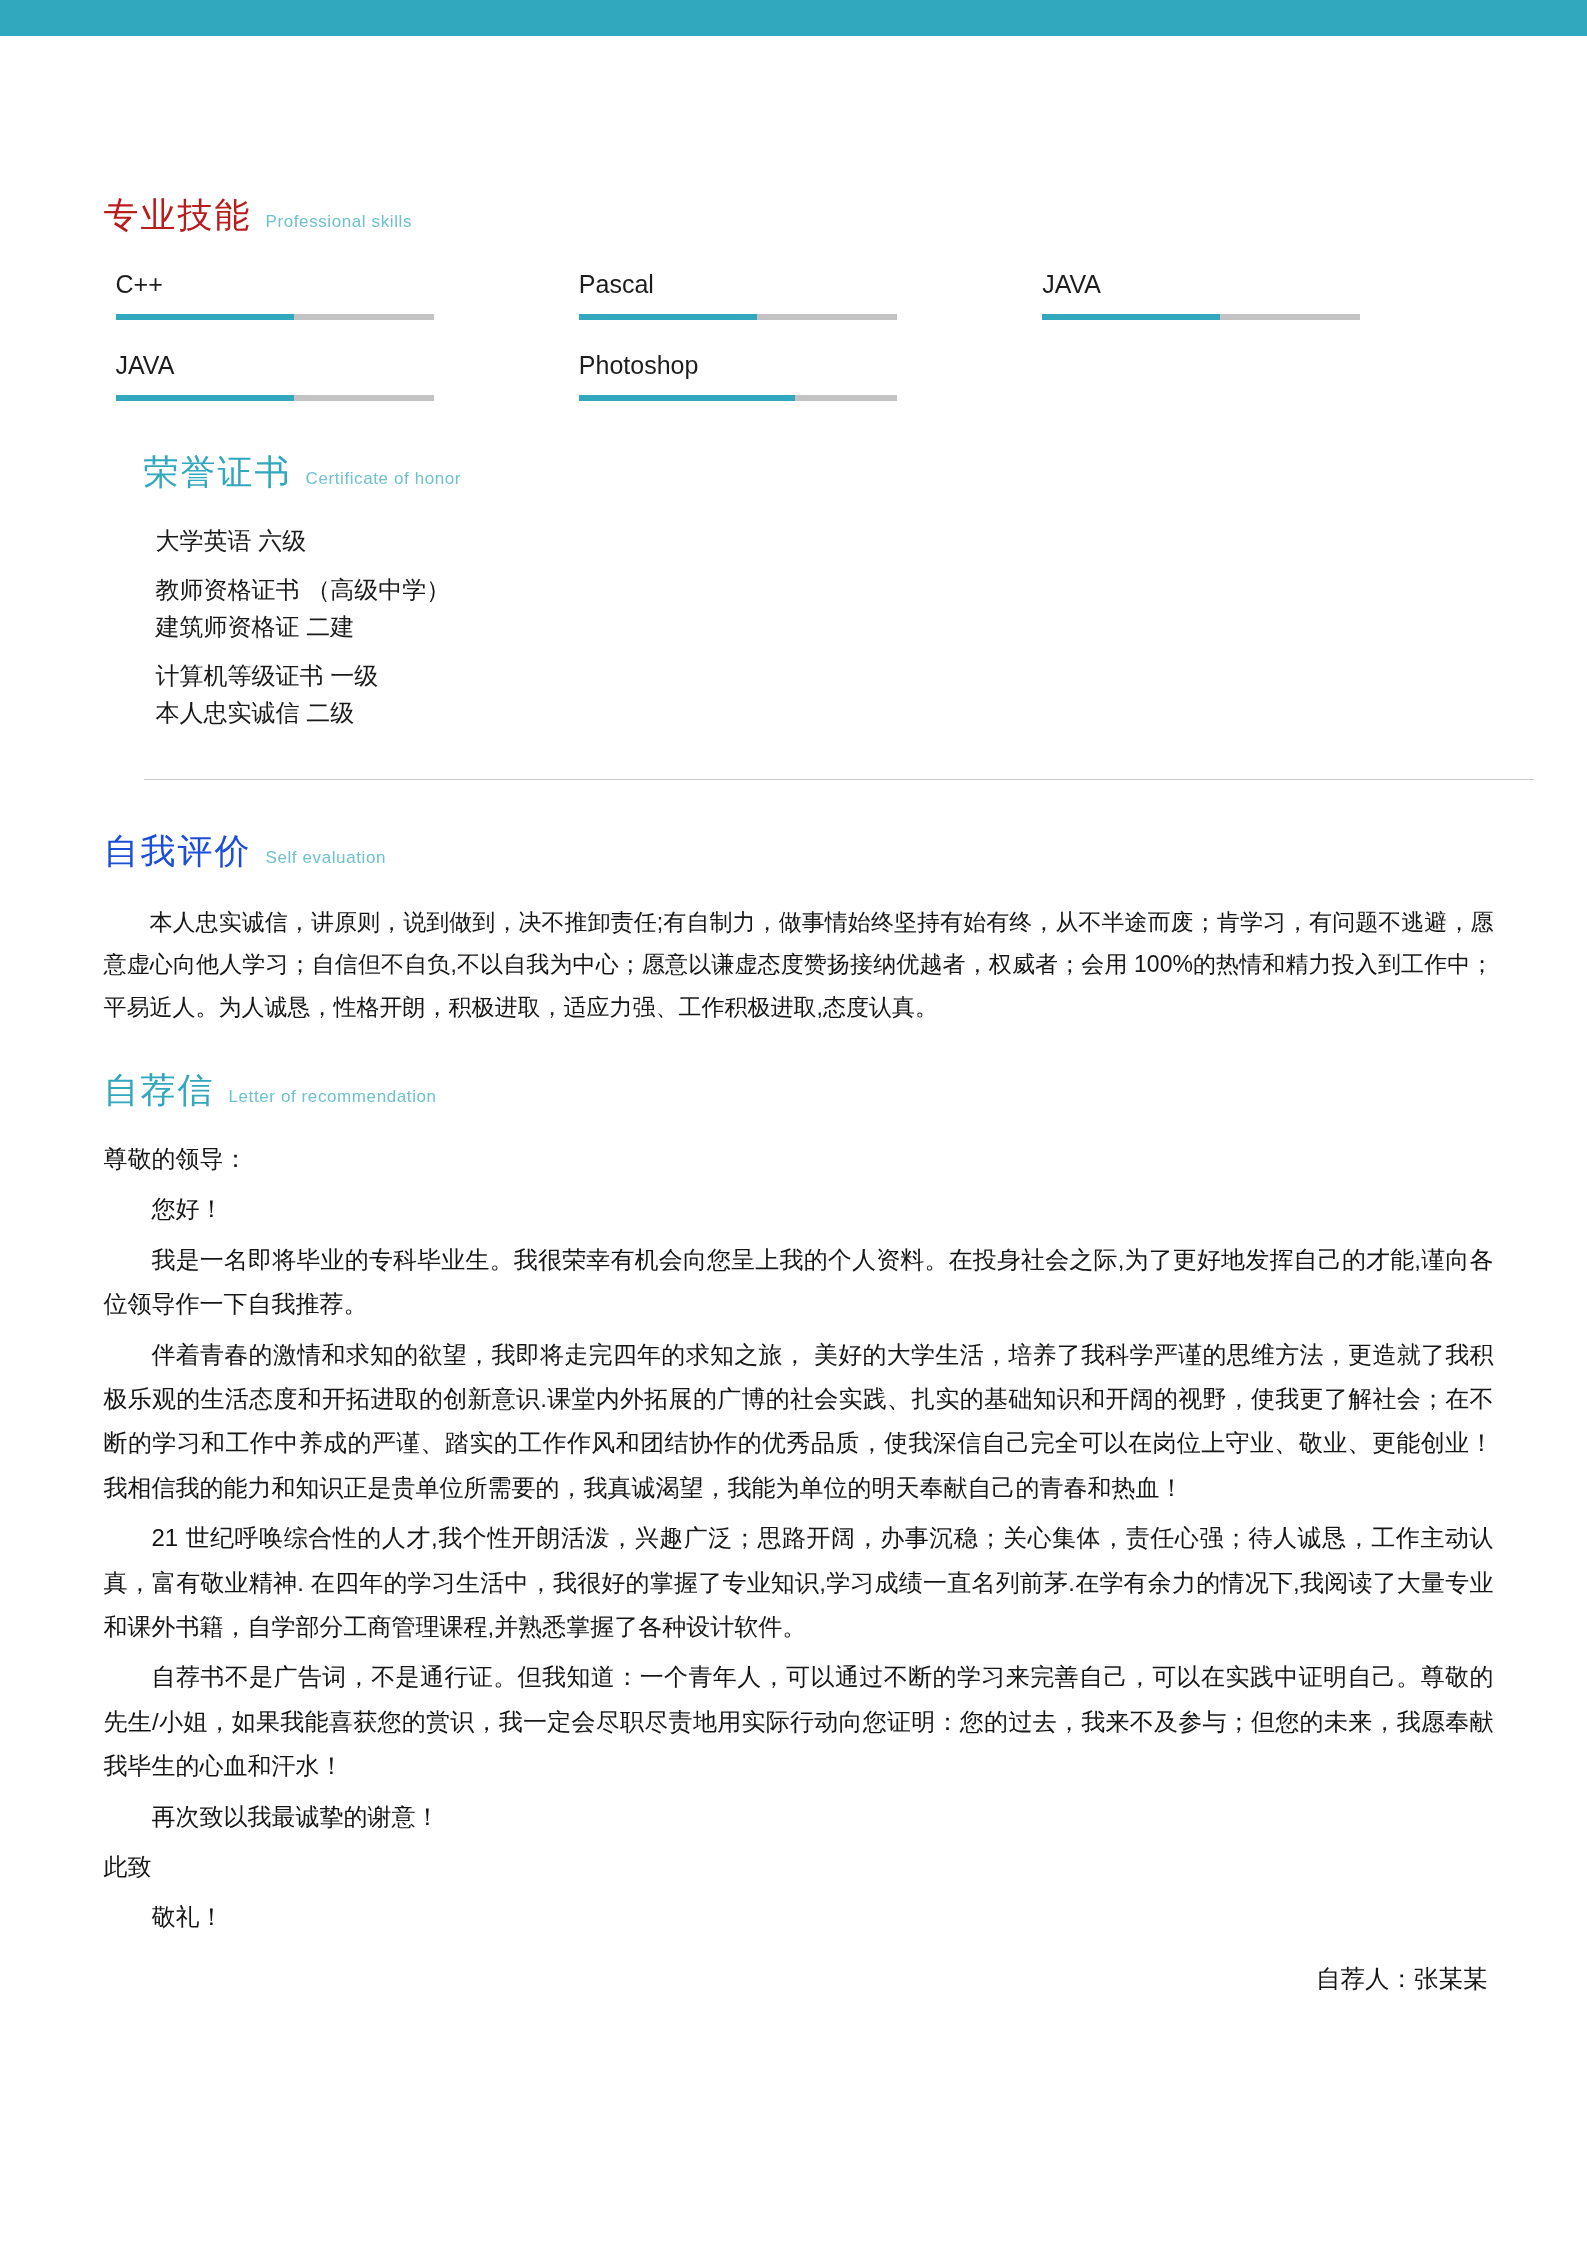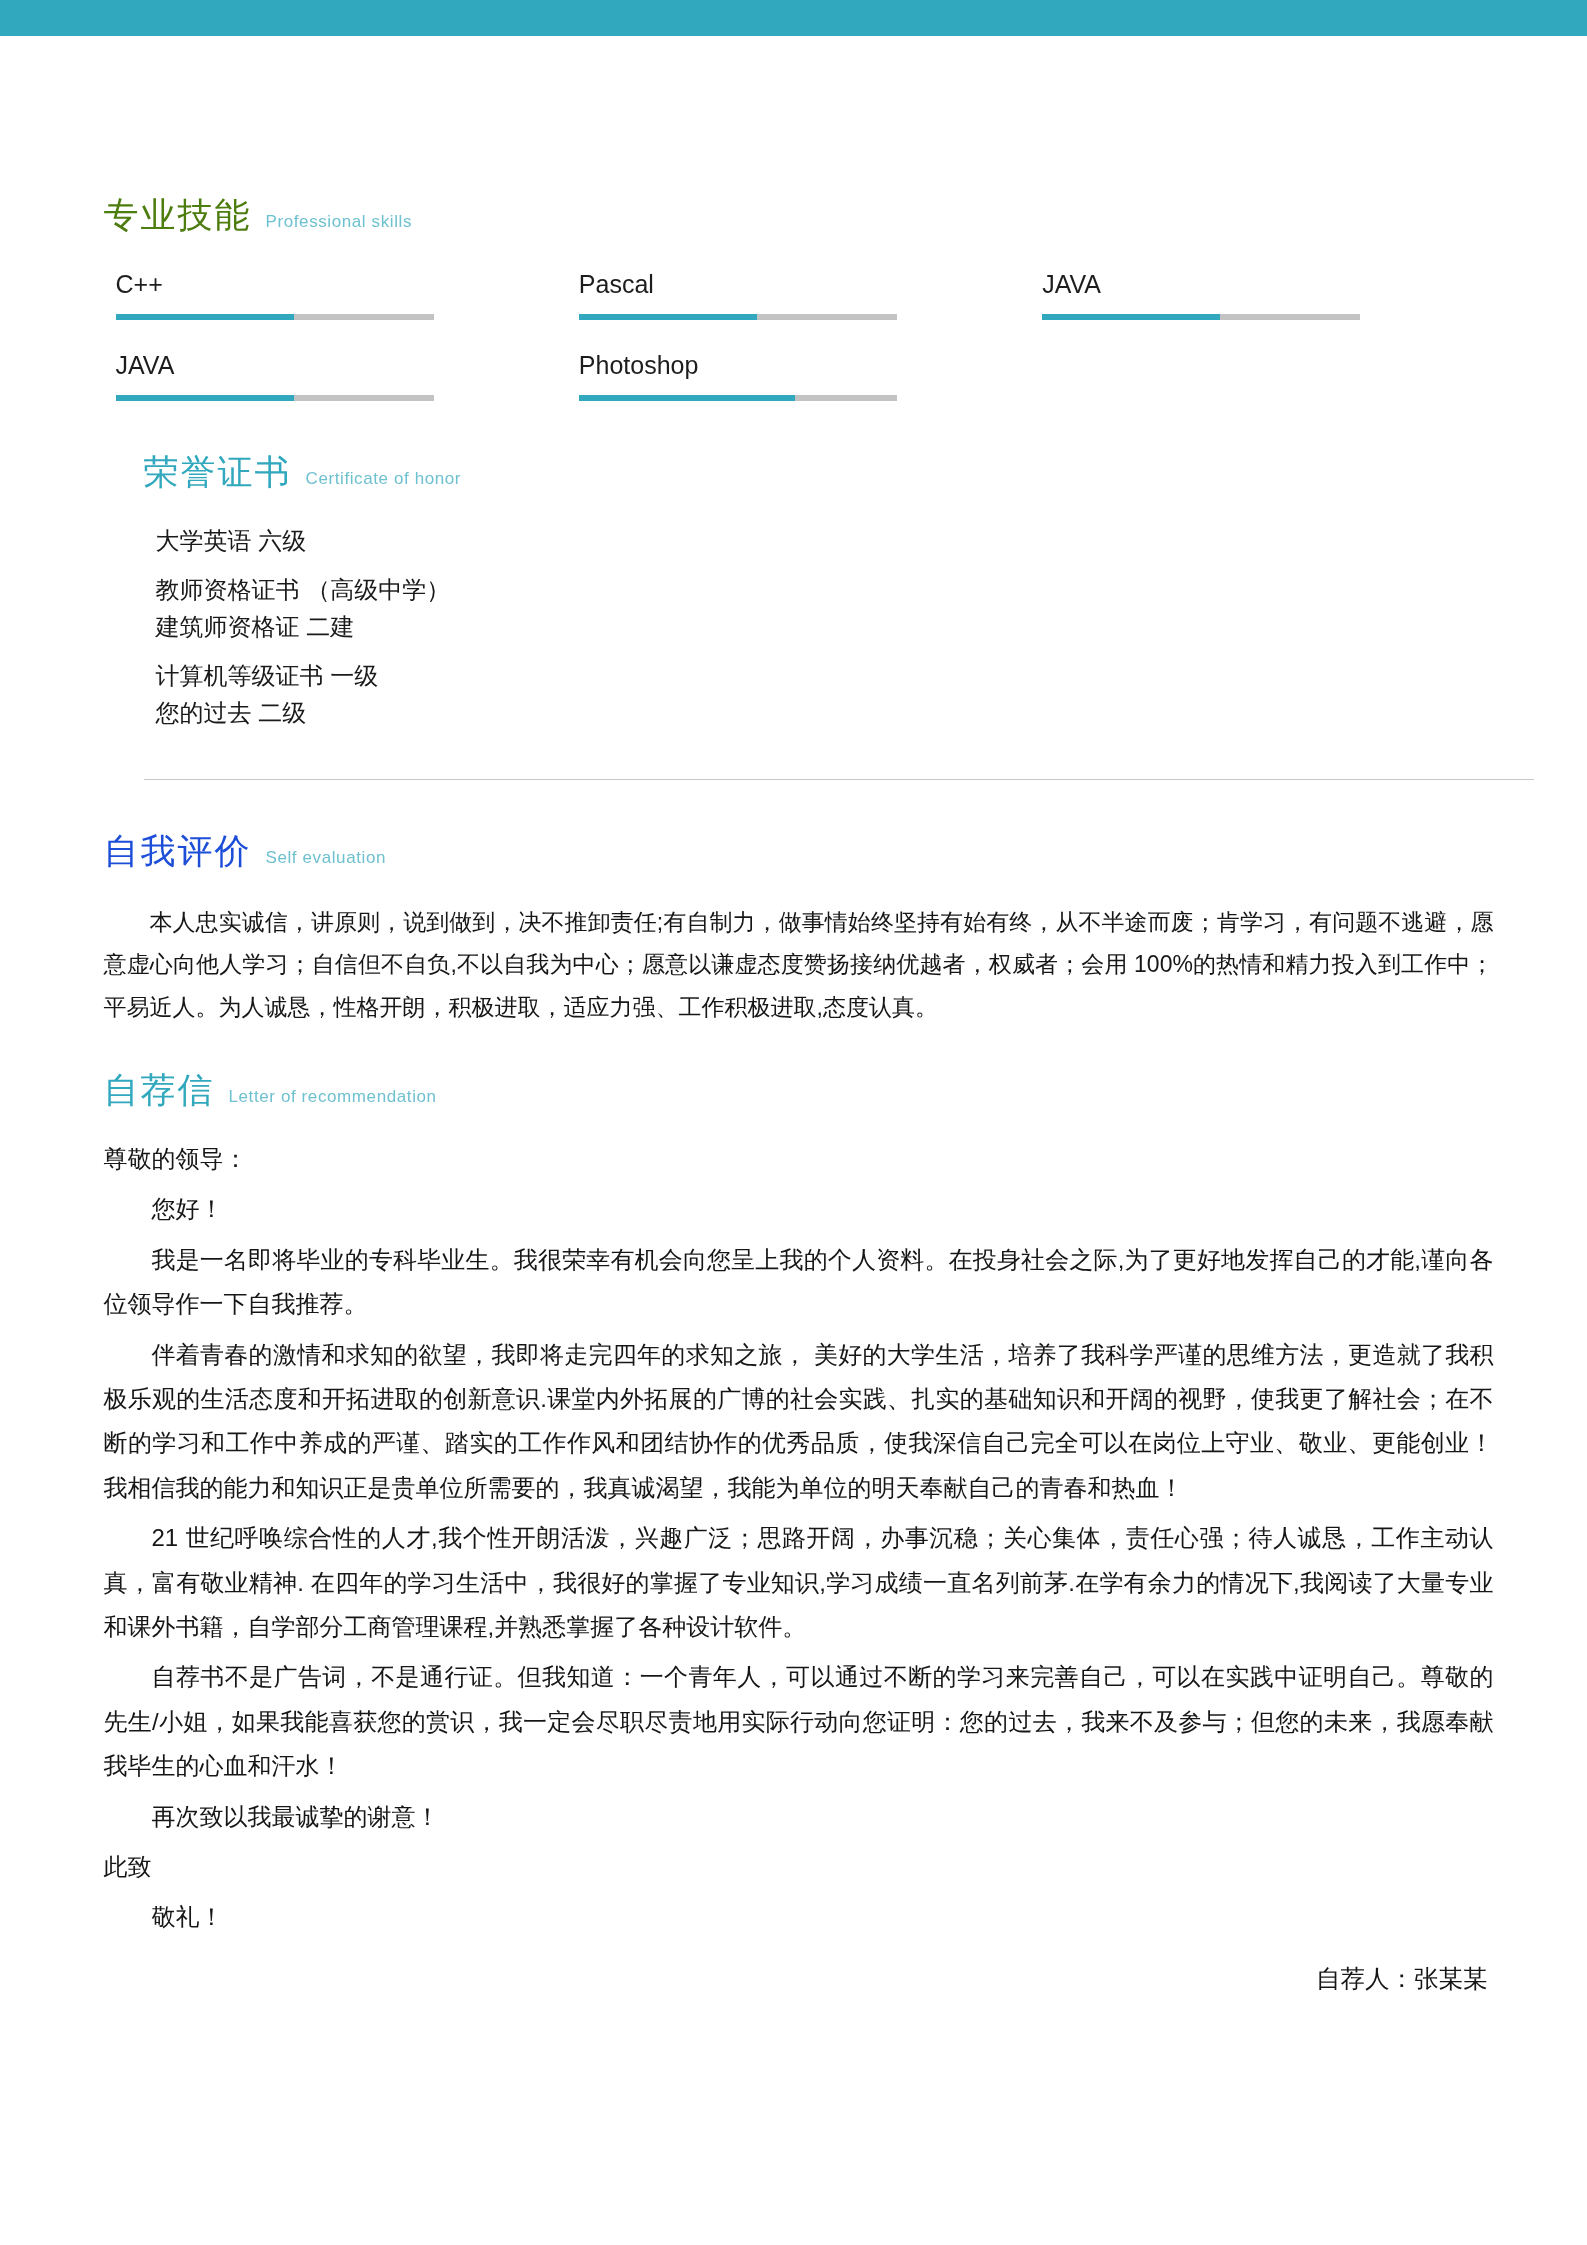--- a/index.html
+++ b/index.html
@@ -161,21 +161,21 @@
 </head>
 <body>
 
 <div class="top-bar" style="background: rgb(49, 168, 189);"></div>
 
 <div class="page">
   <div class="content">
 
     <section id="skills-section">
       <div class="sec-head">
-        <span class="cn" style="color: #4d7c0f;">专业技能</span>
+        <span class="cn" style="color: #b91c1c;">专业技能</span>
         <span class="en" style="color: rgb(110, 193, 207);">Professional skills</span>
       </div>
 
       <div class="skills-grid">
 
         <div class="skill">
           <div class="skill-name">C++</div>
           <div class="skill-track" style="background: rgb(195, 195, 195);">
             <div class="skill-fill" style="width: 56%; background: rgb(49, 168, 189);"></div>
           </div>
@@ -221,21 +221,21 @@
       <div class="honors-grid">
         <div class="honor-col">
           <div class="honor-item">大学英语  六级</div>
         </div>
         <div class="honor-col">
           <div class="honor-item">教师资格证书  （高级中学）</div>
           <div class="honor-item">建筑师资格证    二建</div>
         </div>
         <div class="honor-col">
           <div class="honor-item">计算机等级证书  一级</div>
-          <div class="honor-item">您的过去  二级</div>
+          <div class="honor-item">本人忠实诚信  二级</div>
         </div>
       </div>
 
       <div class="divider" style="background: rgb(201, 201, 201);"></div>
     </section>
 
     <section id="self-eval-section">
       <div class="sec-head">
         <span class="cn" style="color: #1d4ed8;">自我评价</span>
         <span class="en" style="color: rgb(110, 193, 207);">Self evaluation</span>

